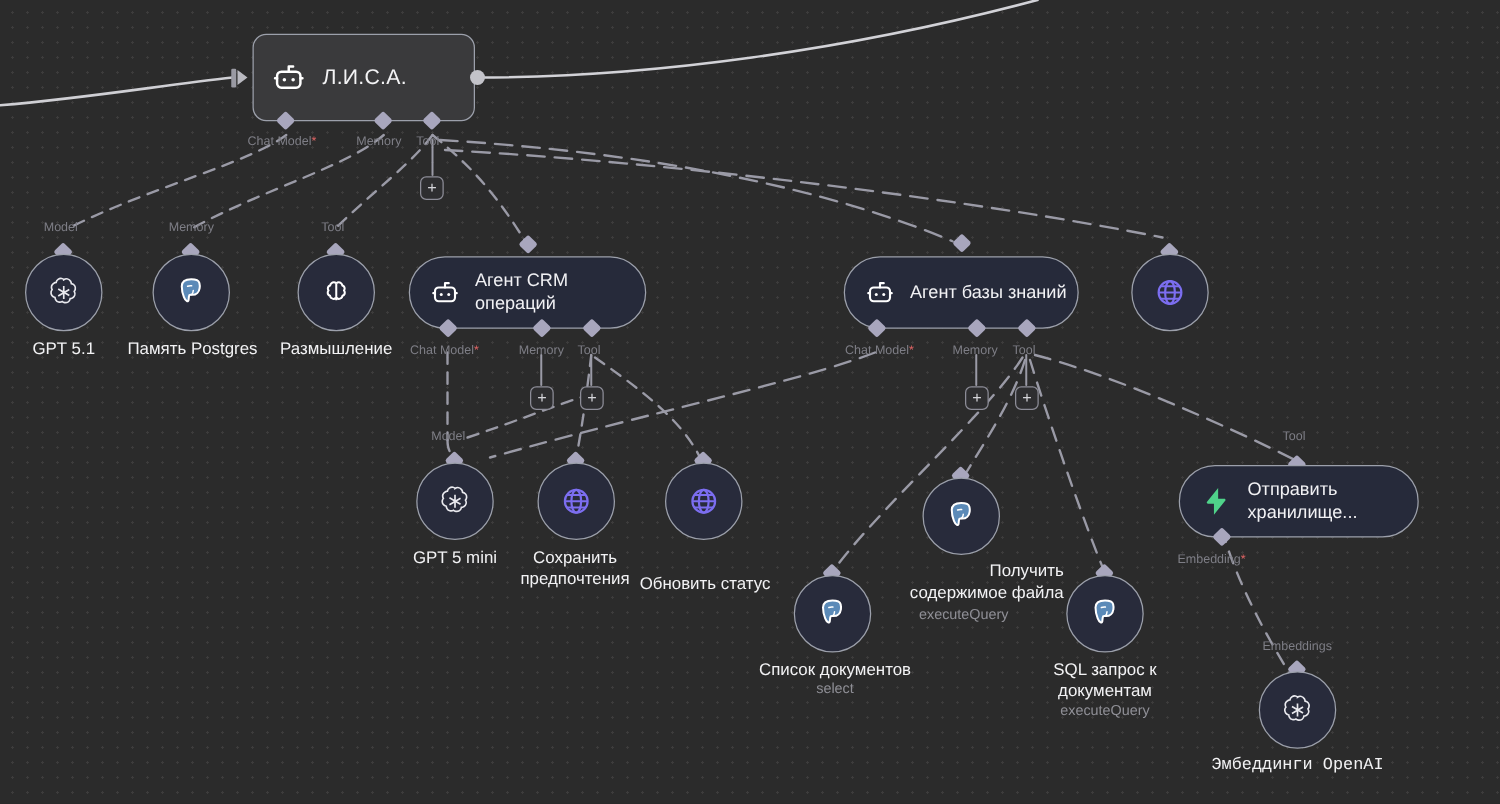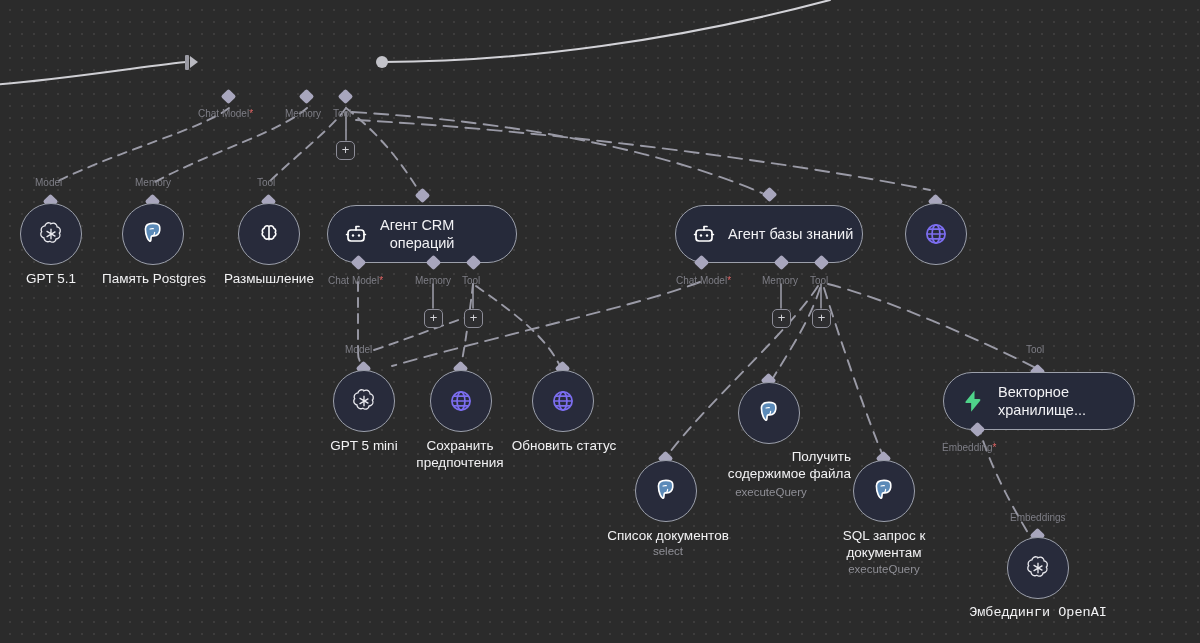--- a/index.html
+++ b/index.html
@@ -197,20 +197,32 @@
       <path d="M 346 112 L 346 140" stroke="#9a9aa6" stroke-width="1.6"></path>
       <path d="M 433 284 L 433 308" stroke="#9a9aa6" stroke-width="1.6"></path>
       <path d="M 473 284 L 473 308" stroke="#9a9aa6" stroke-width="1.6"></path>
       <path d="M 781 284 L 781 308" stroke="#9a9aa6" stroke-width="1.6"></path>
       <path d="M 821 284 L 821 308" stroke="#9a9aa6" stroke-width="1.6"></path>
     </g>
   </svg>
 
   <div class="in-stub" style="left:185px; top:55px;"></div>
   <div class="in-arrow" style="left:190px; top:56px;"></div>
+  <div class="node-rect" style="left:202px; top:27px; width:178px; height:70px;">
+    <span>
+      <svg class="icon" width="28" height="28" viewBox="0 0 24 24" fill="none" stroke="#ffffff" stroke-width="1.7" stroke-linecap="round" stroke-linejoin="round">
+        <rect x="4" y="8" width="16" height="11" rx="3"></rect>
+        <path d="M12 8V4.5M12 4.5h3"></path>
+        <circle cx="9" cy="13.5" r="1.2" fill="#fff" stroke="none"></circle>
+        <circle cx="15" cy="13.5" r="1.2" fill="#fff" stroke="none"></circle>
+        <path d="M4 12.5H2.6M21.4 12.5H20"></path>
+      </svg>
+    </span>
+    <span class="ntitle">Л.И.С.А.</span>
+  </div>
   <div class="out-dot" style="left:376px; top:56px;"></div>
 
   <div class="port-up" style="left:223px; top:91px;"></div>
   <div class="port-label" style="left:198px; top:108px;"><span>Chat Model</span><span class="req">*</span></div>
   <div class="port-up" style="left:301px; top:91px;"></div>
   <div class="port-label" style="left:285px; top:108px;">Memory</div>
   <div class="port-up" style="left:340px; top:91px;"></div>
   <div class="port-label" style="left:333px; top:108px;">Tool</div>
   <div class="plus-btn" style="left:336px; top:141px;">+</div>
 
@@ -245,21 +257,21 @@
       <svg class="icon" width="26" height="26" viewBox="0 0 24 24" fill="none" stroke="#ffffff" stroke-width="1.5" stroke-linejoin="round">
         <path d="M12 5.2c-1-.9-2.6-.9-3.6 0-.5.4-.8 1-.9 1.6-1 .3-1.7 1.2-1.7 2.3 0 .5.2 1 .5 1.4-.4.4-.6 1-.6 1.6 0 1.1.7 2 1.7 2.3.1.7.4 1.3 1 1.7 1 .8 2.5.7 3.4-.2"></path>
         <path d="M12 5.2c1-.9 2.6-.9 3.6 0 .5.4.8 1 .9 1.6 1 .3 1.7 1.2 1.7 2.3 0 .5-.2 1-.5 1.4.4.4.6 1 .6 1.6 0 1.1-.7 2-1.7 2.3-.1.7-.4 1.3-1 1.7-1 .8-2.5.7-3.4-.2"></path>
         <path d="M12 5.2V17.8"></path>
       </svg>
     </span>
   </div>
   <div class="caption" style="left:203px; top:270px; width:132px;">Размышление</div>
 
   <div class="diamond" style="left:417px; top:190px;"></div>
-  <div class="node-pill" style="left:327px; top:205px; width:190px; height:58px;text-align:right;">
+  <div class="node-pill" style="left:327px; top:205px; width:190px; height:58px;">
     <span>
       <svg class="icon" width="24" height="24" viewBox="0 0 24 24" fill="none" stroke="#ffffff" stroke-width="1.7" stroke-linecap="round" stroke-linejoin="round">
         <rect x="4" y="8" width="16" height="11" rx="3"></rect>
         <path d="M12 8V4.5M12 4.5h3"></path>
         <circle cx="9" cy="13.5" r="1.2" fill="#fff" stroke="none"></circle>
         <circle cx="15" cy="13.5" r="1.2" fill="#fff" stroke="none"></circle>
         <path d="M4 12.5H2.6M21.4 12.5H20"></path>
       </svg>
     </span>
     <span class="ntitle">Агент CRM
@@ -335,21 +347,21 @@
   <div class="diamond" style="left:557px; top:363px;"></div>
   <div class="node-circle" style="left:532px; top:370px;">
     <span>
       <svg class="icon" width="26" height="26" viewBox="0 0 24 24" fill="none" stroke="#7c6ef0" stroke-width="1.6">
         <circle cx="12" cy="12" r="8.4"></circle>
         <ellipse cx="12" cy="12" rx="3.6" ry="8.4"></ellipse>
         <path d="M3.6 12h16.8M4.9 7.4h14.2M4.9 16.6h14.2"></path>
       </svg>
     </span>
   </div>
-  <div class="caption" style="left:500px; top:437px; width:128px;">Обновить статус</div>
+  <div class="caption" style="left:500px; top:458px; width:128px;">Обновить статус</div>
 
   <div class="diamond" style="left:763px; top:375px;"></div>
   <div class="node-circle" style="left:738px; top:382px;">
     <span>
       <svg class="icon" width="26" height="26" viewBox="0 0 24 24">
         <path d="M12 2.2c-3.9 0-7 1.6-7 5.2 0 2.6.5 5.4 1.6 8 .6 1.5 1.4 2.6 2.2 3 .6.3 1.1 0 1.2-.8l.3-2.8c.1-.8.5-1.1 1.1-1.1h1.4c2.9 0 5-2.1 5.4-5 .2-1.3.1-2.6-.2-3.8-.5-1.9-2.6-2.7-6-2.7z" fill="#5b8ab8" stroke="#ffffff" stroke-width="1.5" stroke-linejoin="round"></path>
         <path d="M9.3 7.4c.9-.3 2-.4 3-.3M13.5 10.5c0 1.4-.6 2.6-1.6 3.2" fill="none" stroke="#ffffff" stroke-width="1.1" stroke-linecap="round"></path>
       </svg>
     </span>
   </div>
@@ -383,21 +395,21 @@
   <div class="subcaption" style="left:811px; top:562px; width:146px;">executeQuery</div>
 
   <div class="port-label" style="left:1026px; top:344px;">Tool</div>
   <div class="diamond" style="left:1032px; top:366px;"></div>
   <div class="node-pill" style="left:943px; top:372px; width:192px; height:58px;">
     <span>
       <svg class="icon" width="26" height="26" viewBox="0 0 24 24">
         <path d="M13.4 2.2 5.2 12.4c-.5.6-.1 1.5.7 1.5h4.4v8l8.3-10.2c.5-.6.1-1.5-.7-1.5h-4.5V2.2z" fill="#4fd38a"></path>
       </svg>
     </span>
-    <span class="ntitle">Векторное
+    <span class="ntitle">Отправить
 хранилище...</span>
   </div>
   <div class="port-up" style="left:972px; top:424px;"></div>
   <div class="port-label" style="left:942px; top:442px;"><span>Embedding</span><span class="req">*</span></div>
 
   <div class="port-label" style="left:1010px; top:512px;">Embeddings</div>
   <div class="diamond" style="left:1032px; top:530px;"></div>
   <div class="node-circle" style="left:1007px; top:537px;">
     <span>
       <svg class="icon" width="28" height="28" viewBox="0 0 24 24" fill="none" stroke="#e9e9ee" stroke-width="1.15">

